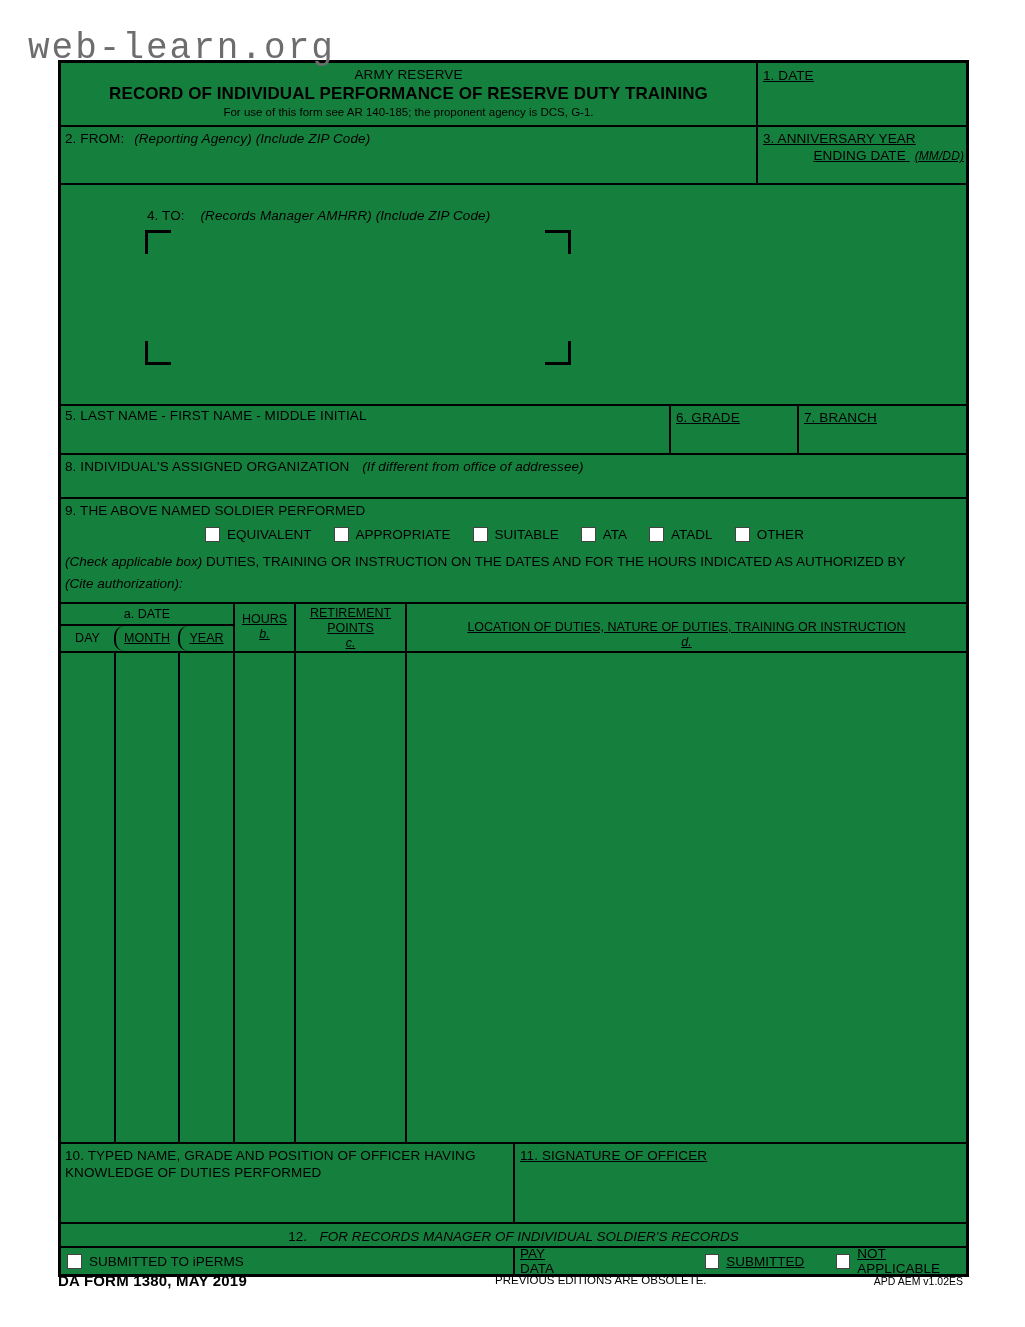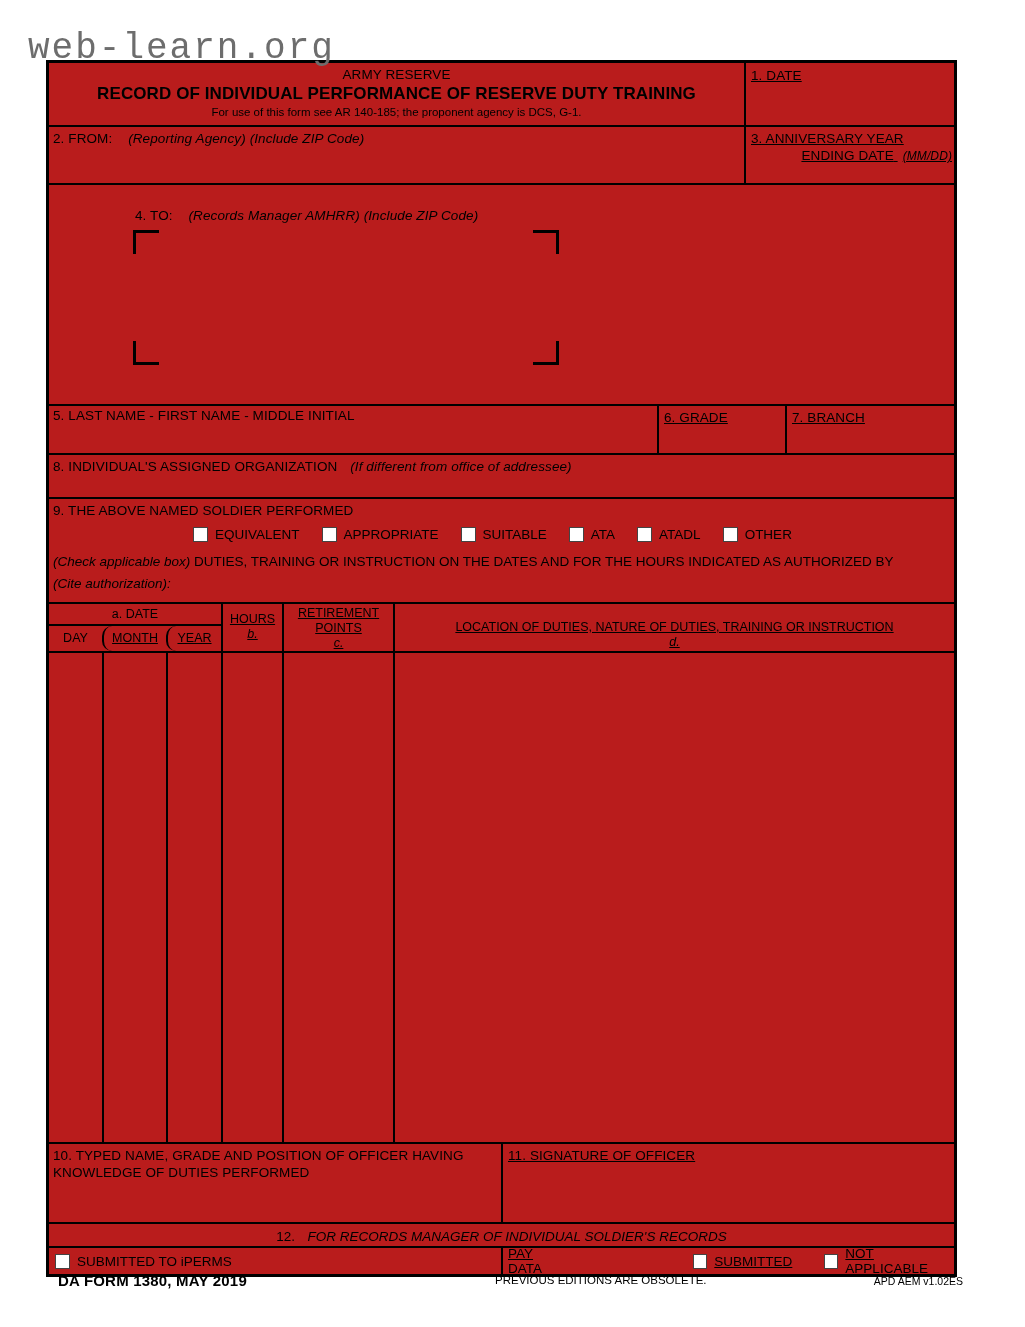--- a/index.html
+++ b/index.html
@@ -26,27 +26,27 @@
     letter-spacing: 2px;
     color: #6d6d6d;
     white-space: nowrap;
     z-index: 5;
     pointer-events: none;
   }
 
   
   .form {
     position: absolute;
-    left: 46px;
+    left: 58px;
     top: 60px;
     width: 905px;   
     border: 3px solid #000;
     box-sizing: content-box;
     z-index: 2;
-    background: #b91c1c;
+    background: #15803d;
   }
 
   .row { display: flex; }
   .cell { box-sizing: border-box; position: relative; }
 
   .bl { border-left: 2px solid #000; text-decoration: underline; }
   .bt { border-top: 2px solid #000; }
   .bb { border-bottom: 2px solid #000; }
 
   
@@ -206,21 +206,21 @@
     </div>
     <div class="cell hdr-right bl">
       <div class="fieldlabel">1. DATE</div>
     </div>
   </div>
 
   <div class="row bt">
     <div class="cell from-cell">
       <div class="fieldlabel">
         <span>2. FROM:</span>
-        <span class="ital" style="margin-left:12px">(Reporting Agency) (Include ZIP Code)</span>
+        <span class="ital" style="margin-left:6px">(Reporting Agency) (Include ZIP Code)</span>
       </div>
     </div>
     <div class="cell anniv-cell bl">
       <div class="fieldlabel">3. ANNIVERSARY YEAR</div>
       <div class="fieldlabel anniv-line2">
         <span>ENDING DATE</span>
         <span class="ital" style="margin-left:5px;font-size:12px">(MM/DD)</span>
       </div>
     </div>
   </div>

